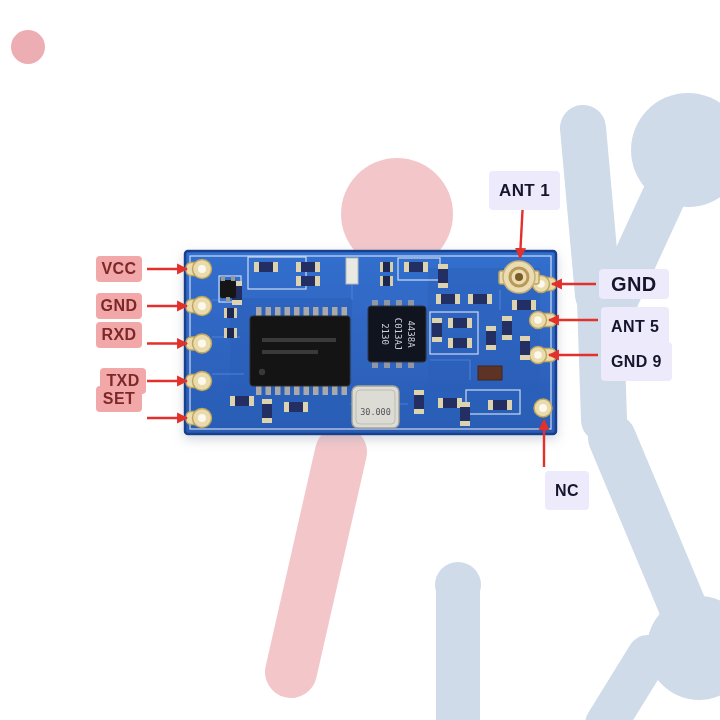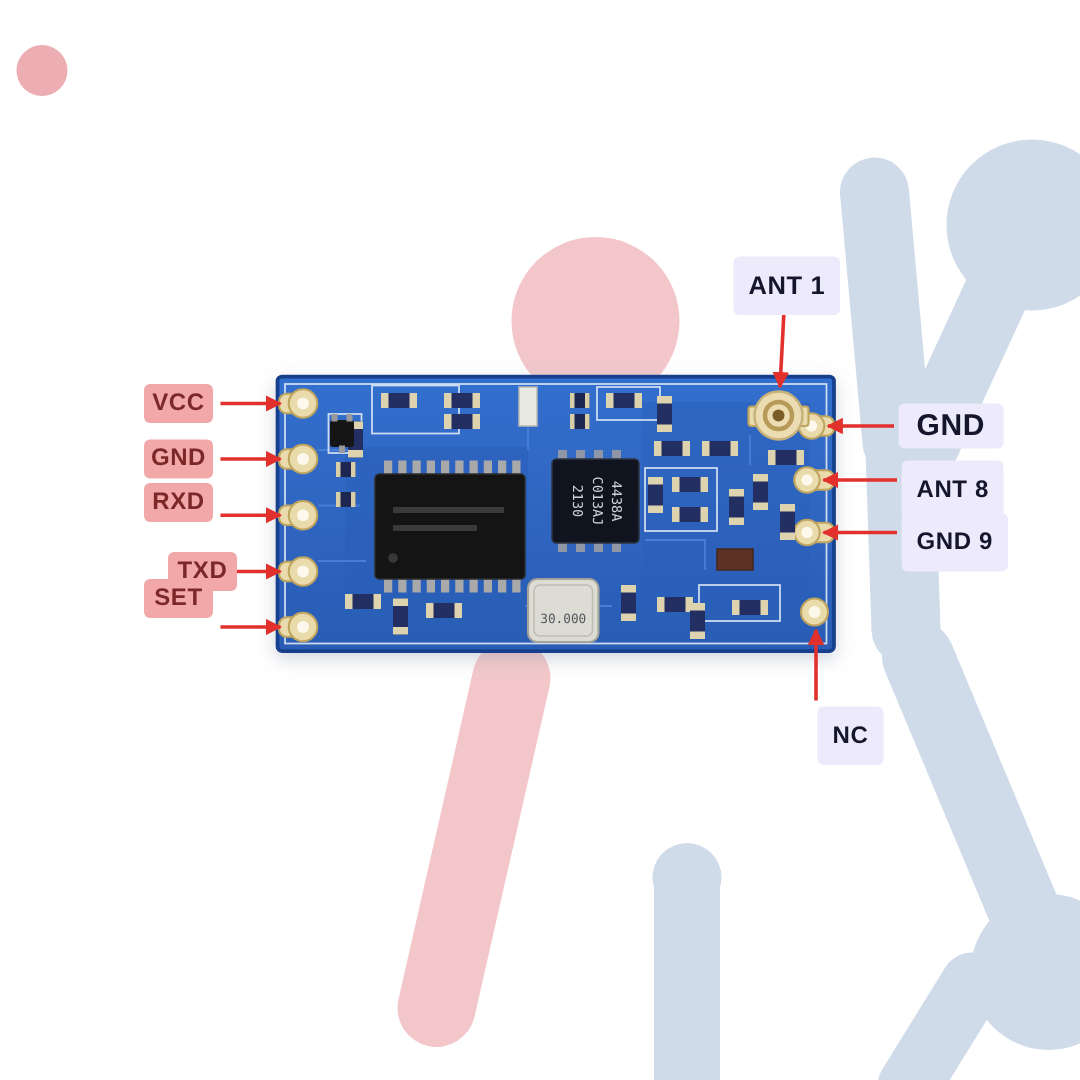--- a/index.html
+++ b/index.html
@@ -274,22 +274,22 @@
       <line class="arrow" x1="596" y1="284" x2="552" y2="284" marker-end="url(#arrowhead)"></line>
       <line class="arrow" x1="598" y1="320" x2="549" y2="320" marker-end="url(#arrowhead)"></line>
       <line class="arrow" x1="598" y1="355" x2="549" y2="355" marker-end="url(#arrowhead)"></line>
       <line class="arrow" x1="544" y1="467" x2="544" y2="420" marker-end="url(#arrowhead)"></line>
     </g>
   </svg>
 
   <div class="label pink" style="left:96px;top:256px">VCC</div>
   <div class="label pink" style="left:96px;top:293px">GND</div>
   <div class="label pink" style="left:96px;top:322px">RXD</div>
-  <div class="label pink" style="left:112px;top:368px">TXD</div>
+  <div class="label pink" style="left:100px;top:368px">TXD</div>
   <div class="label pink" style="left:96px;top:386px">SET</div>
 
   <div class="label lav" style="left:489px;top:171px;font-size:17px">ANT 1</div>
   <div class="label lav big" style="left:599px;top:269px">GND</div>
-  <div class="label lav" style="left:601px;top:307px">ANT 8</div>
+  <div class="label lav" style="left:601px;top:307px">ANT 5</div>
   <div class="label lav" style="left:601px;top:342px">GND 9</div>
   <div class="label lav" style="left:545px;top:471px">NC</div>
 
 </div>
 
 </body></html>

